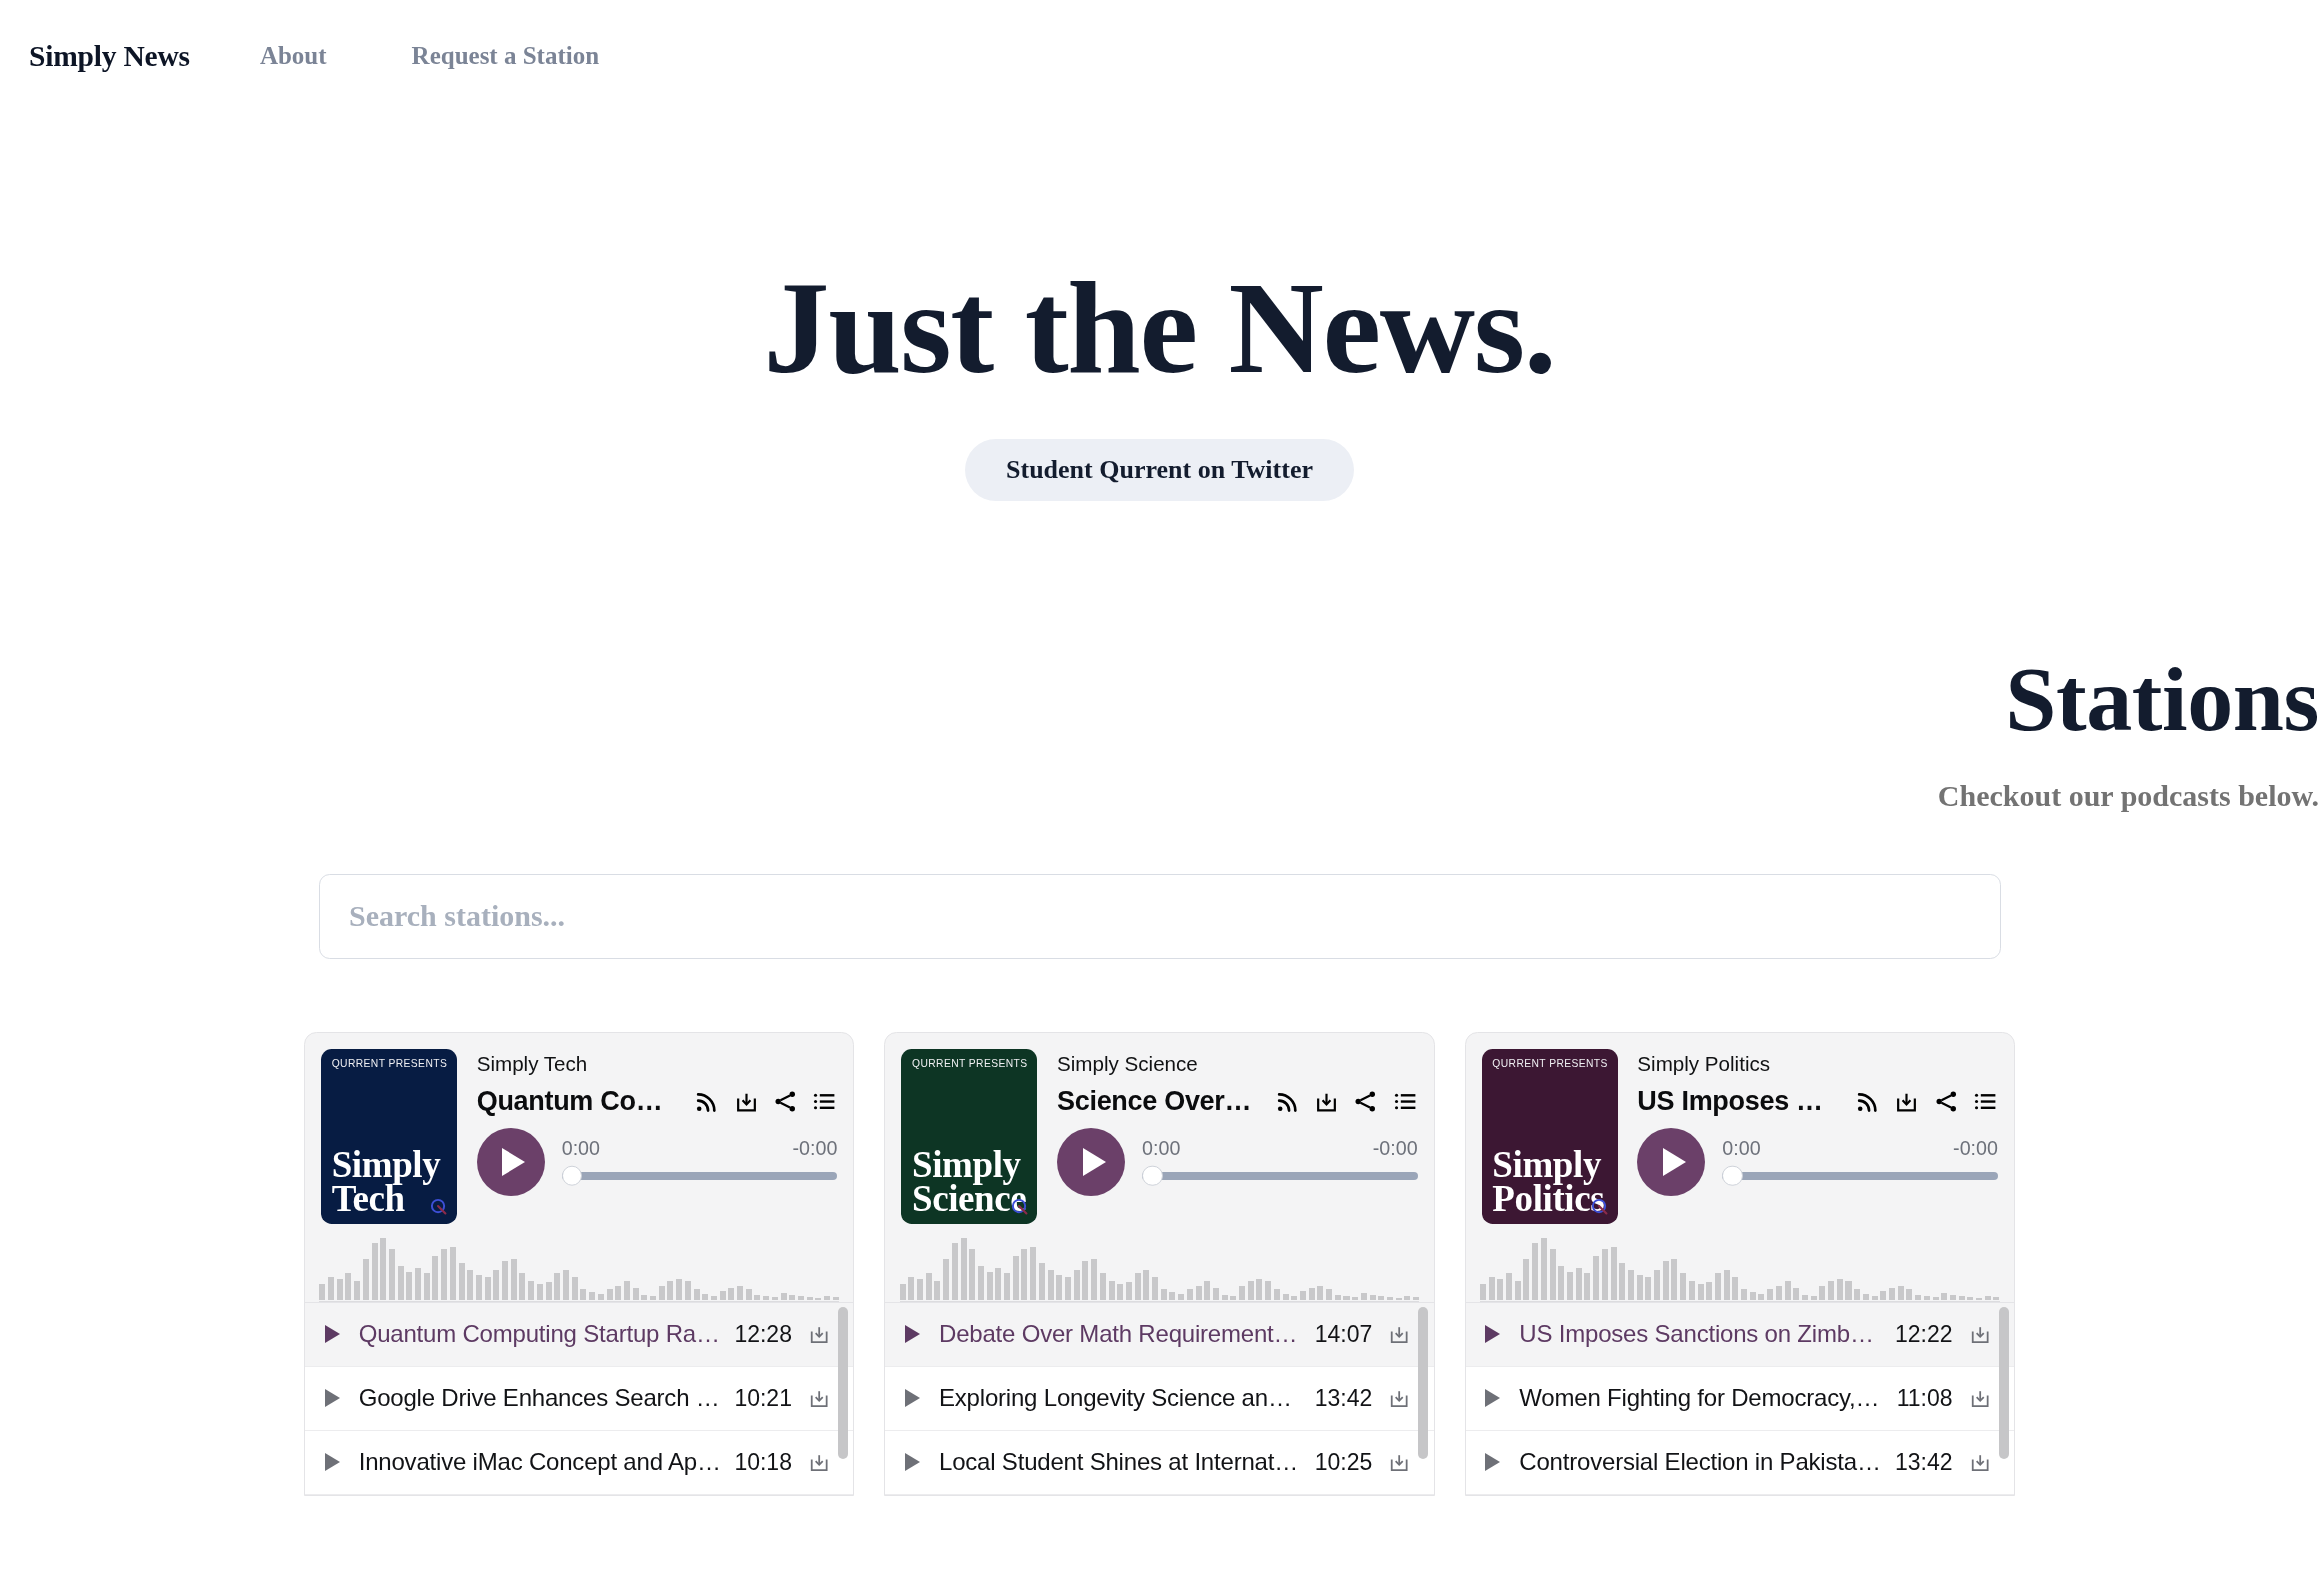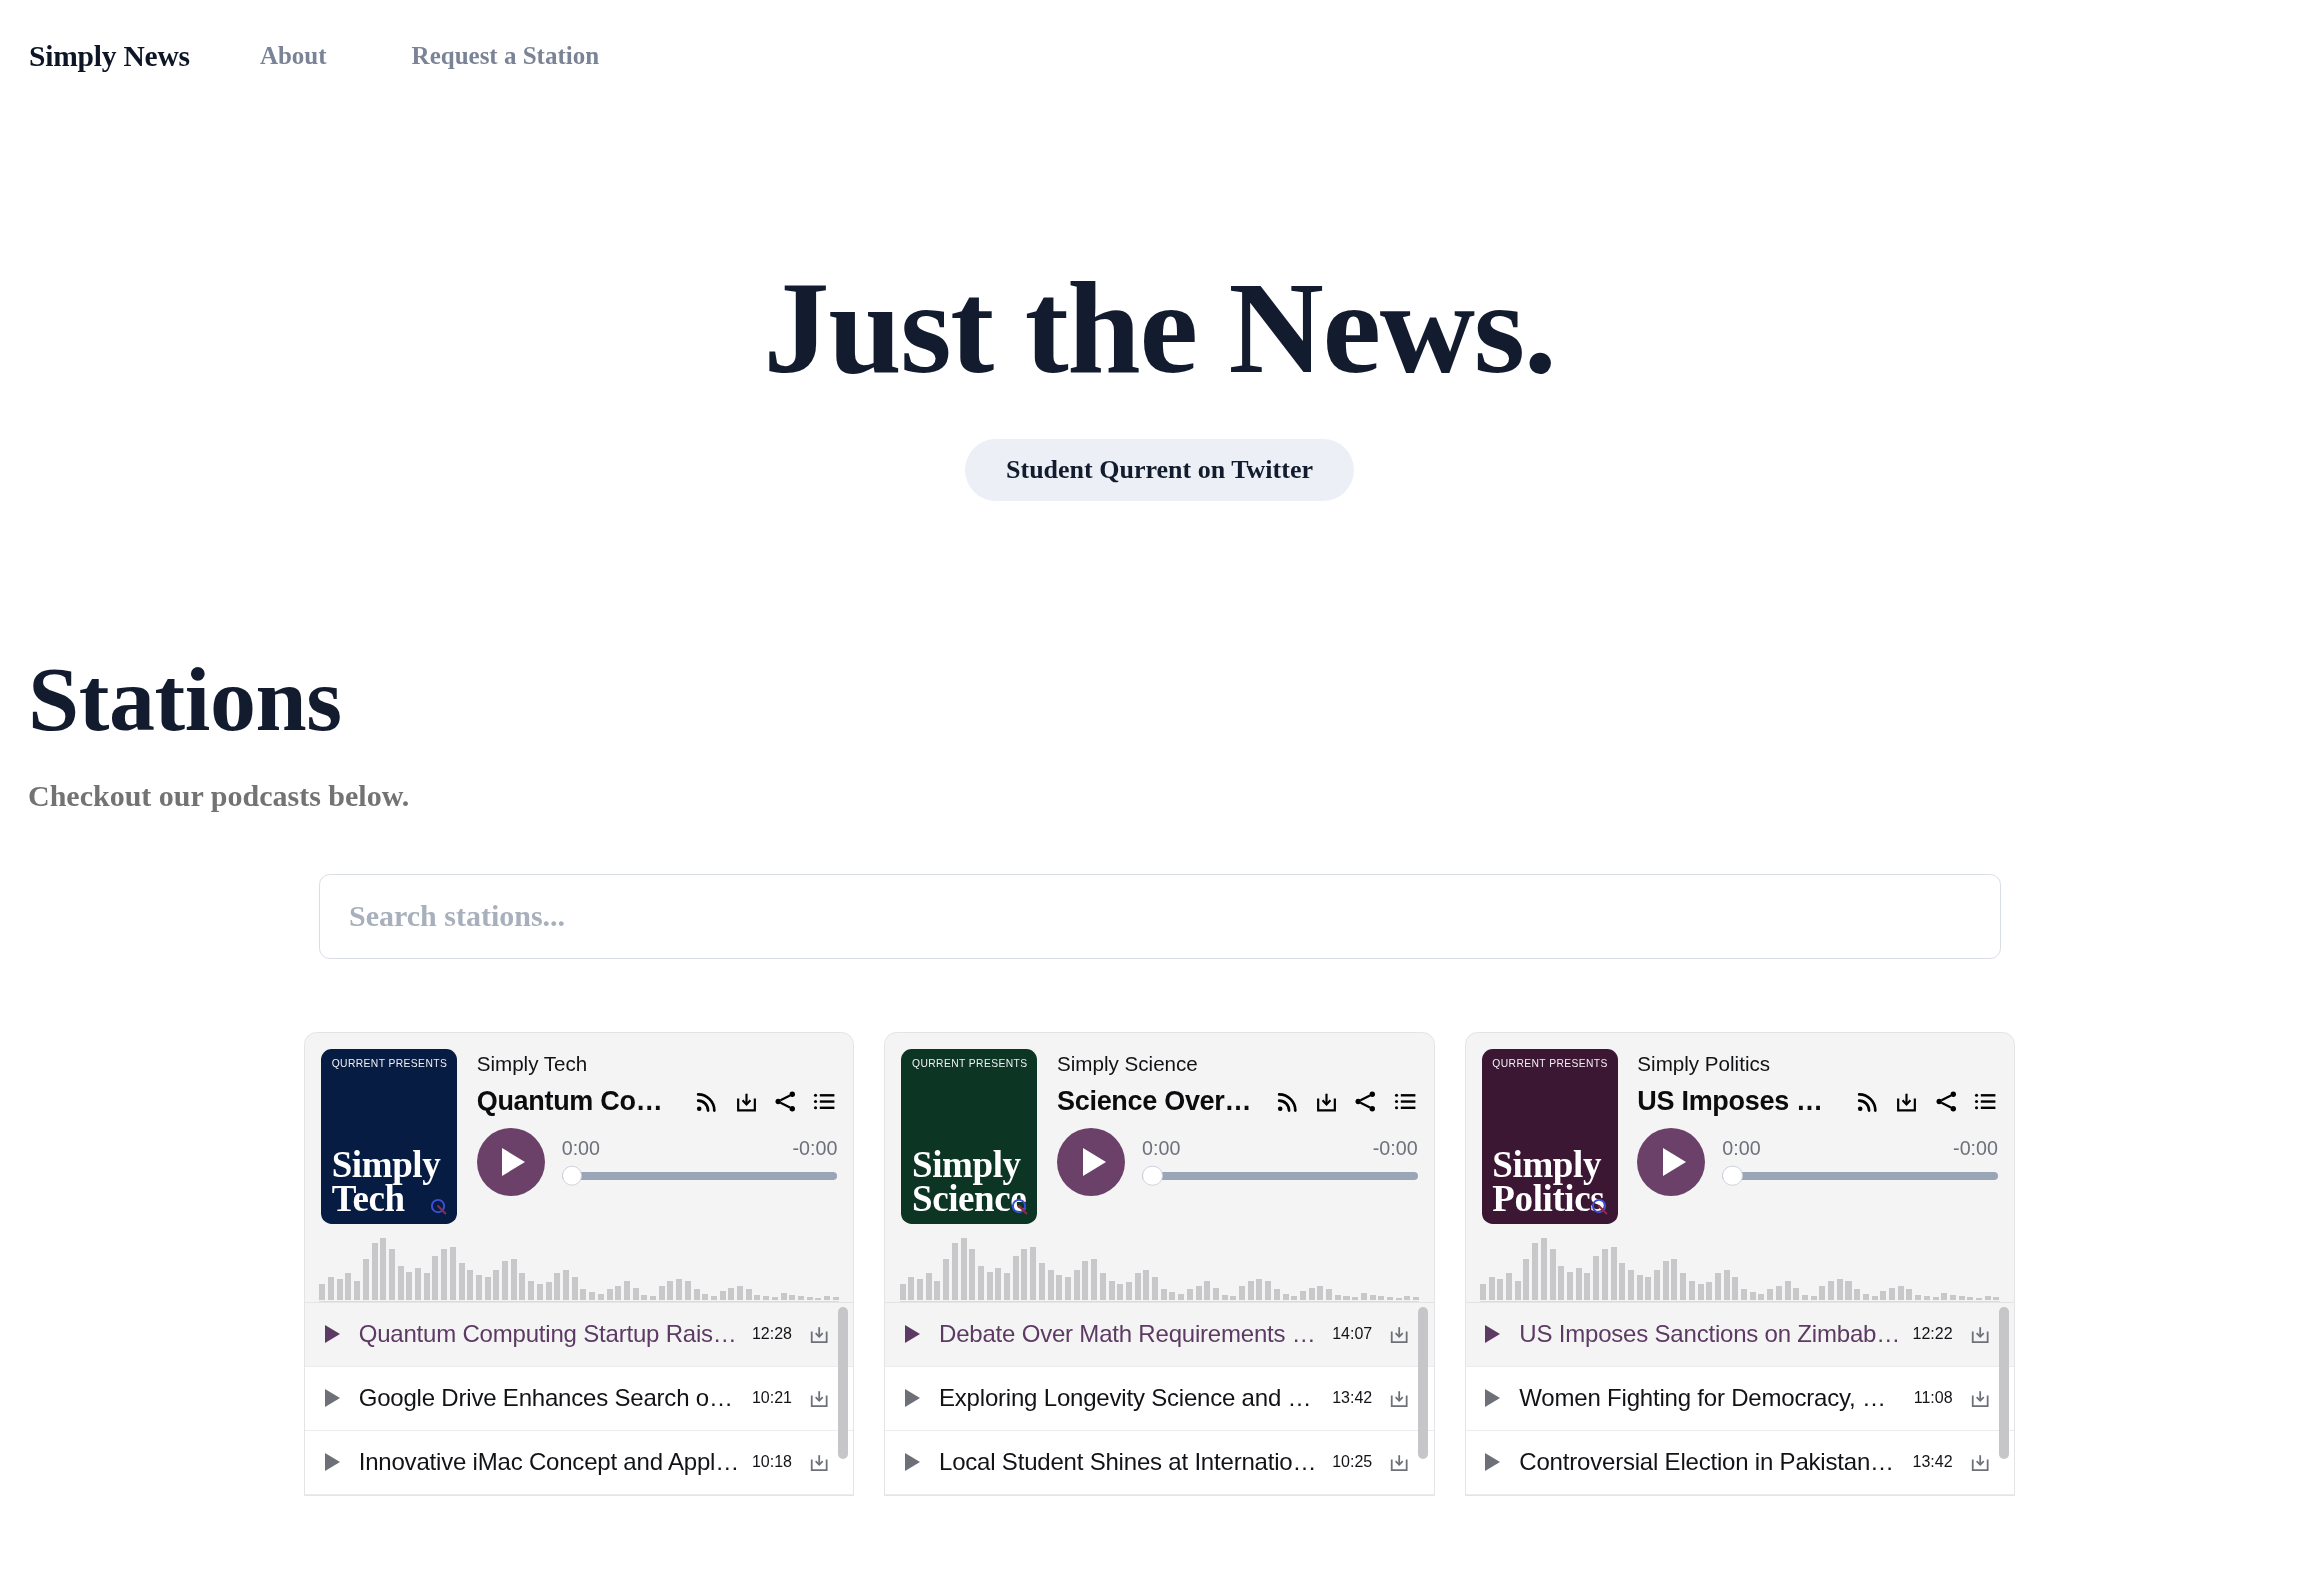--- a/index.html
+++ b/index.html
@@ -81,21 +81,21 @@
     font-family: "Liberation Serif", serif;
     font-weight: 700;
     font-size: 26px;
     color: #131c2e;
     cursor: pointer;
     white-space: nowrap;
   }
 
   
   .stations {
-    text-align: left;
+    text-align: right;
     margin-top: 145px;
     padding-left: 28px;
   }
   .stations-title {
     font-family: "Liberation Serif", serif;
     font-weight: 700;
     font-size: 92px;
     color: #131c2e;
     letter-spacing: -0.4px;
   }
@@ -306,21 +306,21 @@
     font-size: 24px;
     color: #121316;
     white-space: nowrap;
     overflow: hidden;
     text-overflow: ellipsis;
     letter-spacing: -0.2px;
   }
   .eplist-row.active .row-title { color: #5d3a63; }
   .row-dur {
     font-family: "Liberation Sans", sans-serif;
-    font-size: 16px;
+    font-size: 23px;
     color: #121316;
     flex: 0 0 auto;
     margin-left: 12.5px;
     white-space: nowrap;
   }
   .row-dl { margin-left: 16px; flex: 0 0 auto; width: 22.4px; height: 22.4px; cursor: pointer; }
 
   .scrollbar {
     position: absolute;
     right: 2.7px; top: 3.6px;

